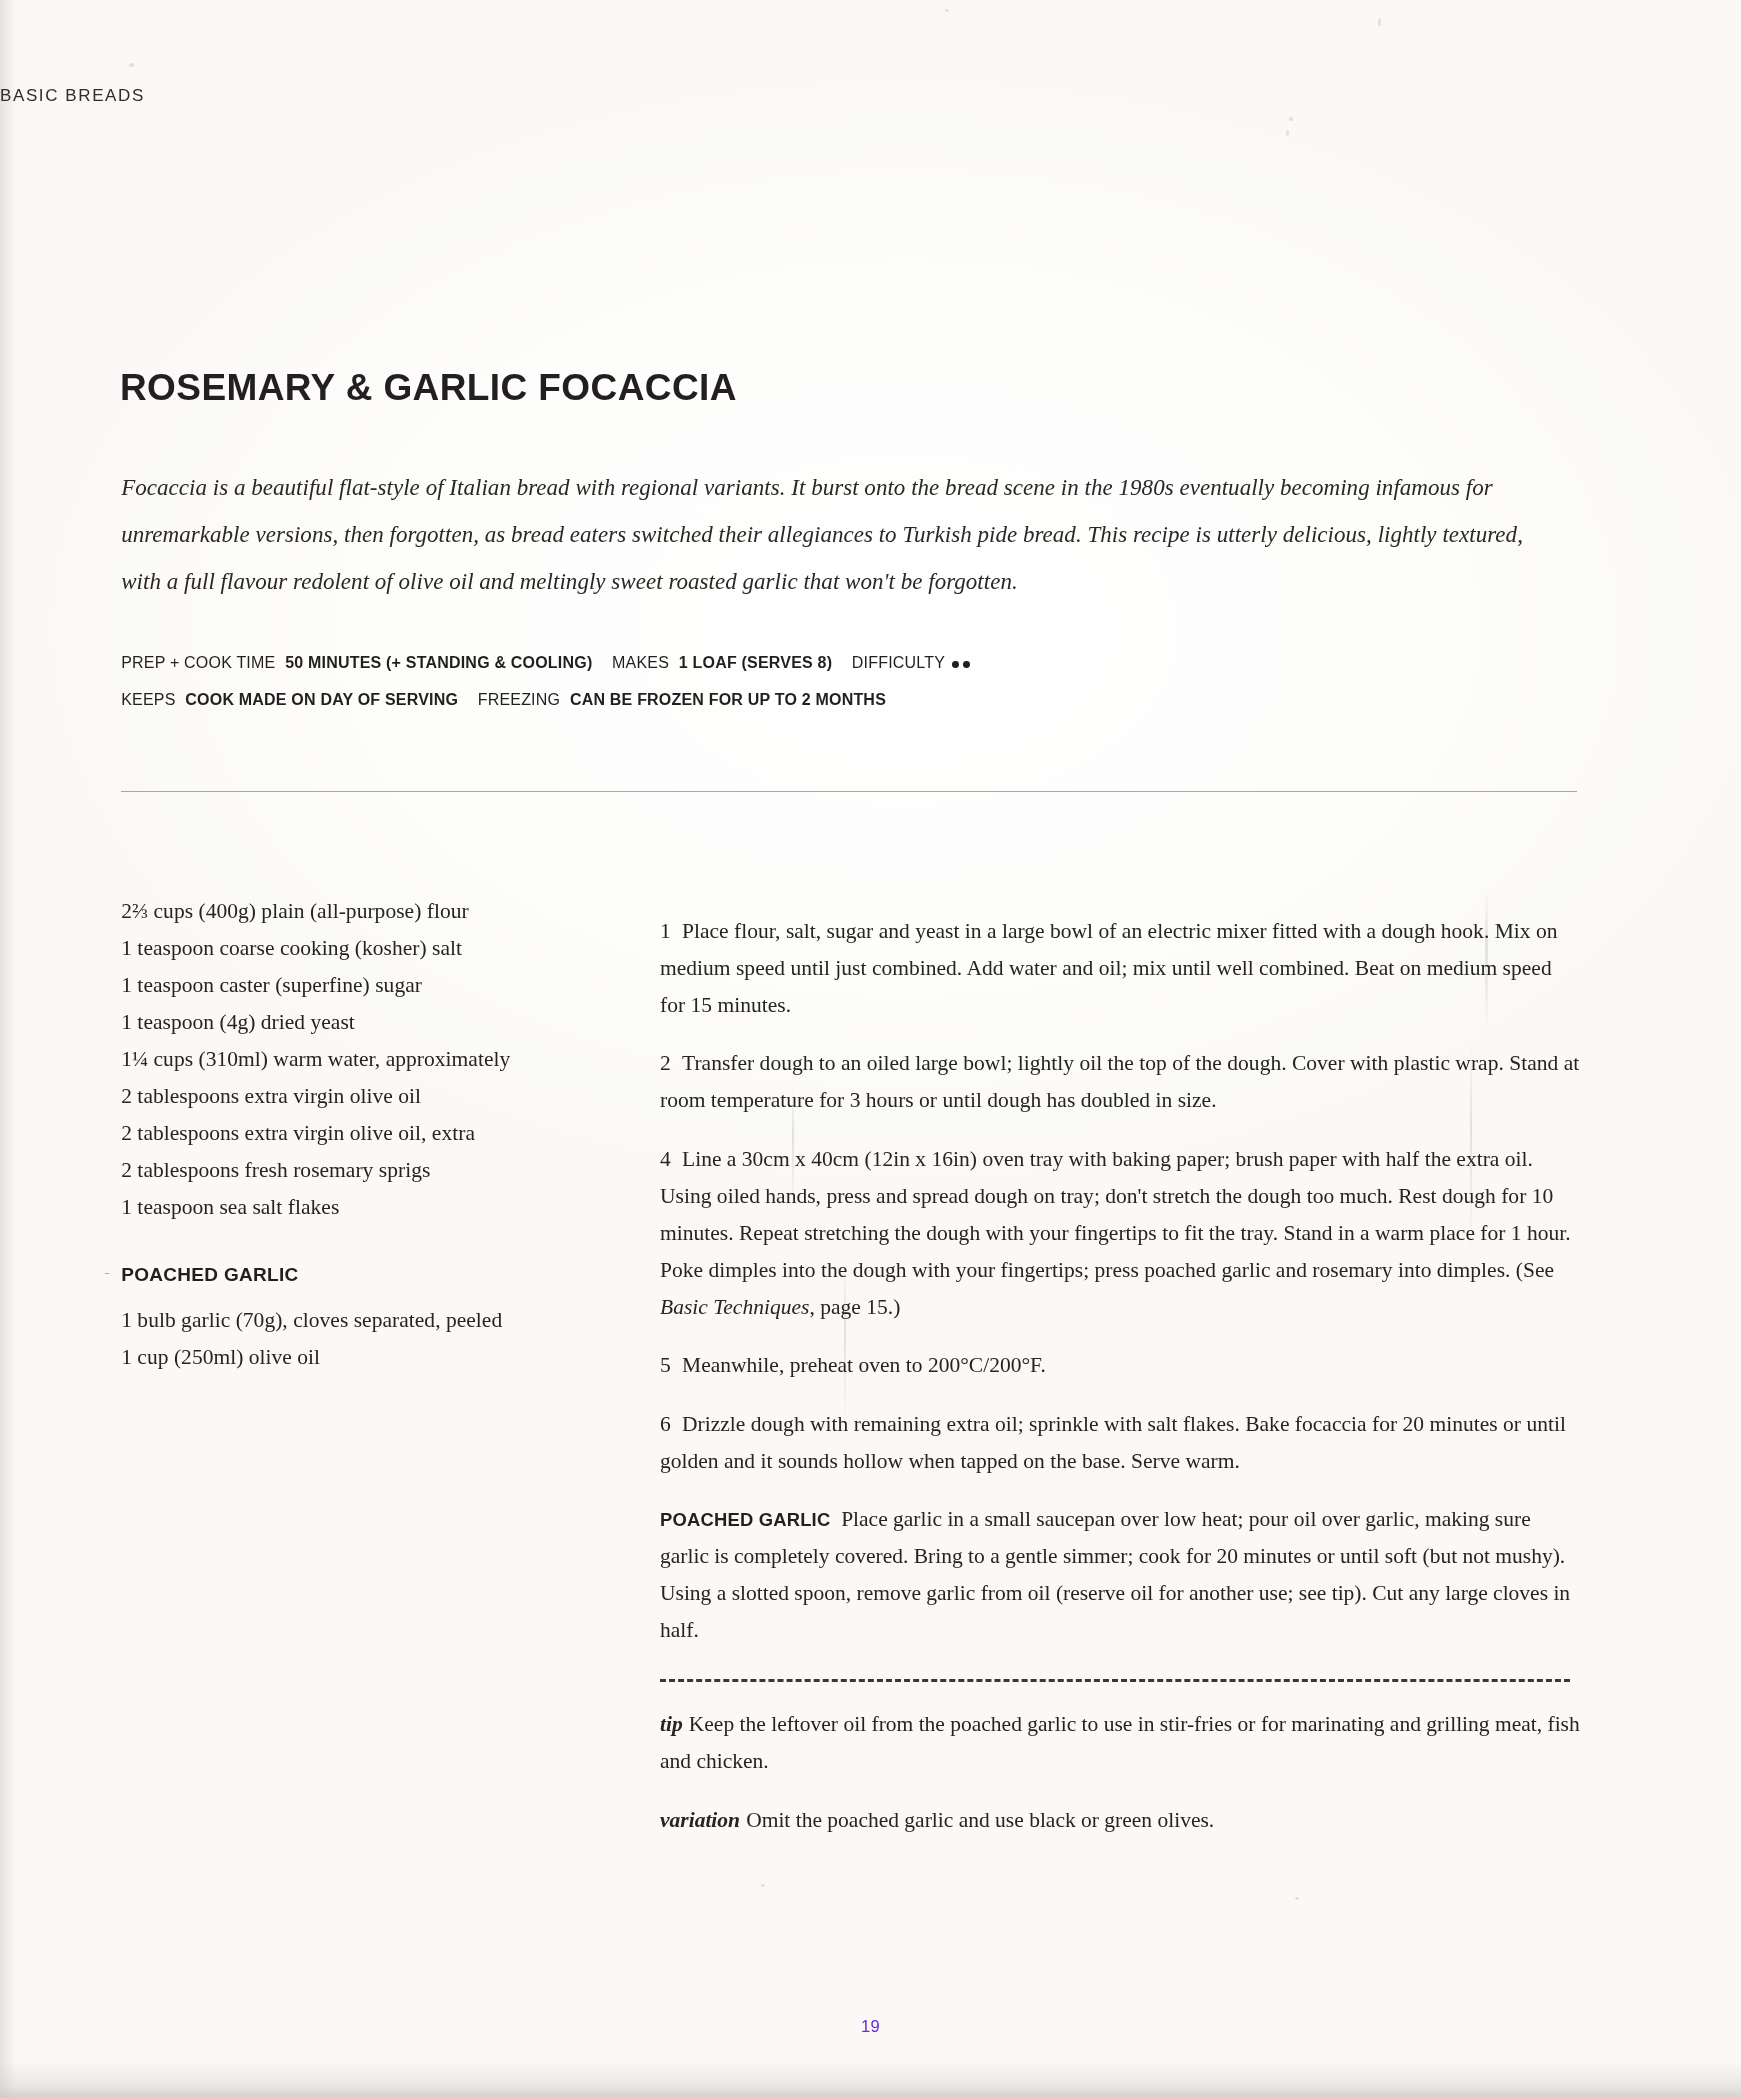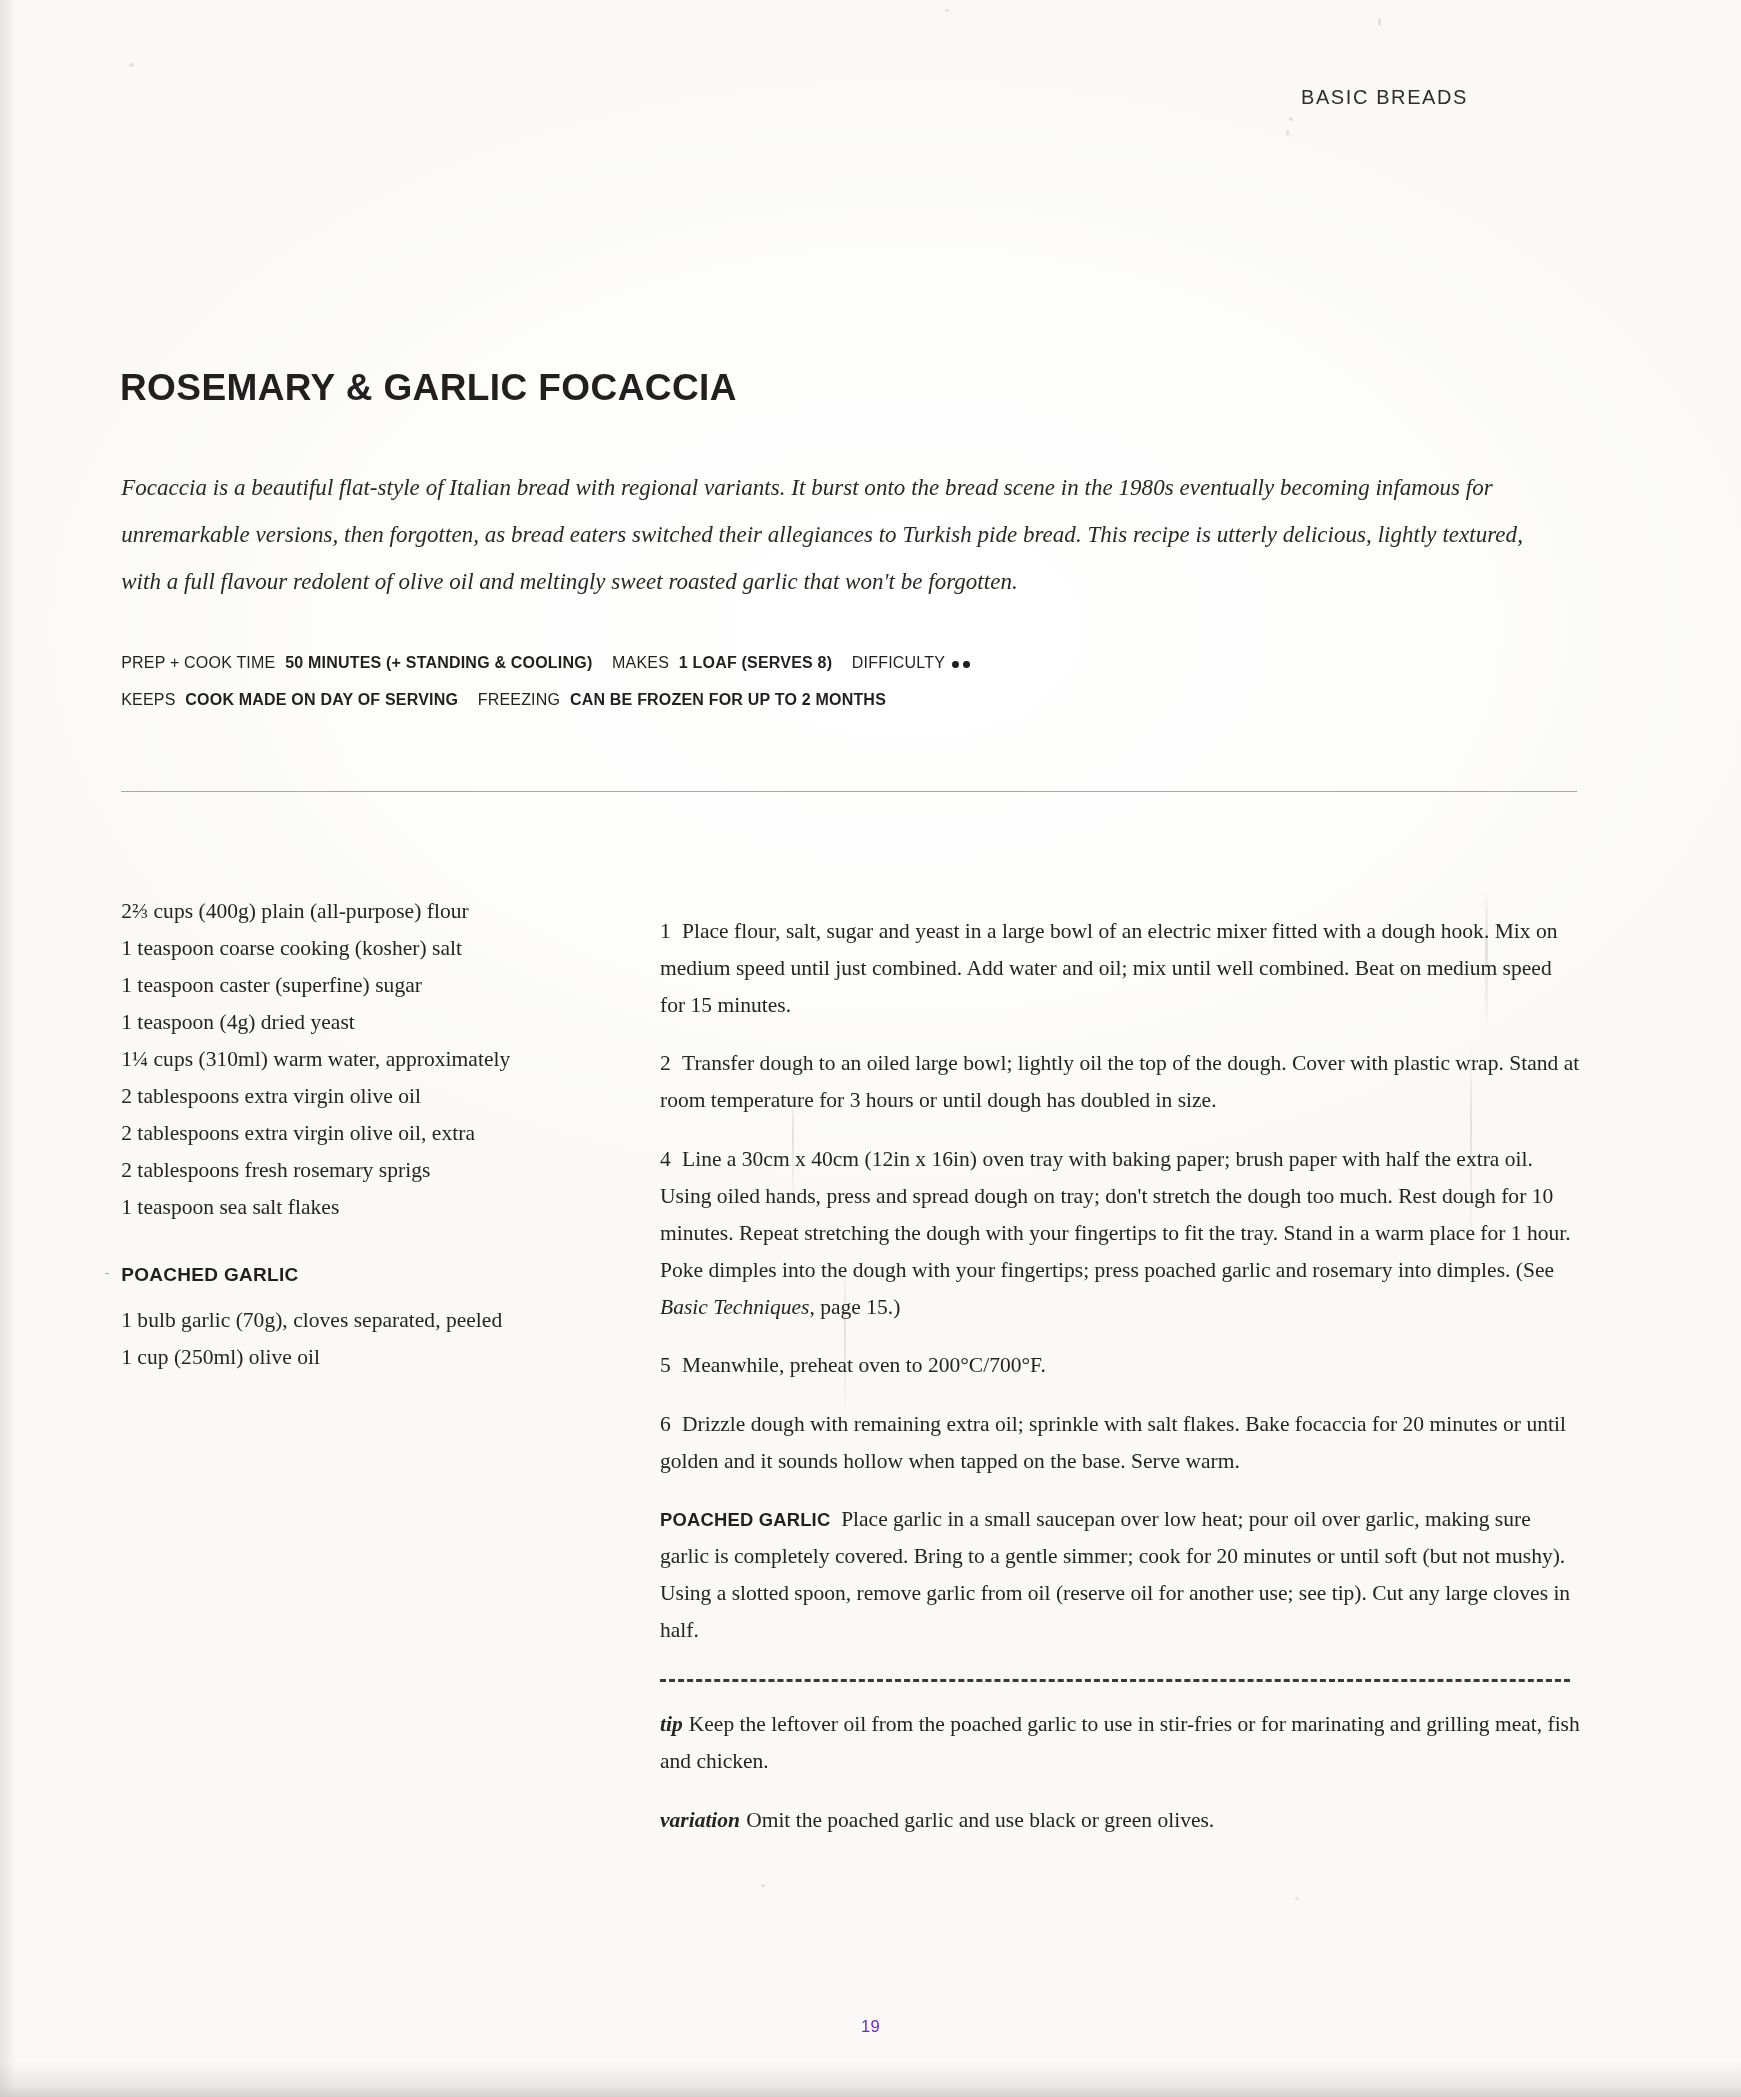--- a/index.html
+++ b/index.html
@@ -49,23 +49,23 @@
     background: linear-gradient(to right, rgba(196,194,190,.40) 0%, rgba(255,255,255,0) 100%);
     pointer-events: none;
   }
 
   
   .running-header {
     position: absolute;
     top: 86px;
     left: 0;
     width: 1468px;
-    text-align: right;
-    font-family: "Liberation Sans", sans-serif;
-    font-size: 20px;
+    text-align: left;
+    font-family: "Liberation Sans", sans-serif;
+    font-size: 17px;
     letter-spacing: 1.6px;
     font-weight: 400;
     color: #2f2c2b;
   }
 
   
   .content {
     position: absolute;
     left: 120px;
     top: 0;
@@ -311,21 +311,21 @@
       <p class="step">
         <span class="num">2</span><span>Transfer dough to an oiled large bowl; lightly oil the top of the dough. Cover with plastic wrap. Stand at room temperature for 3 hours or until dough has doubled in size.</span>
       </p>
 
 
       <p class="step">
         <span class="num">4</span><span>Line a 30cm x 40cm (12in x 16in) oven tray with baking paper; brush paper with half the extra oil. Using oiled hands, press and spread dough on tray; don't stretch the dough too much. Rest dough for 10 minutes. Repeat stretching the dough with your fingertips to fit the tray. Stand in a warm place for 1 hour. Poke dimples into the dough with your fingertips; press poached garlic and rosemary into dimples. (See </span><em>Basic Techniques</em><span>, page 15.)</span>
       </p>
 
       <p class="step">
-        <span class="num">5</span><span>Meanwhile, preheat oven to 200°C/700°F.</span>
+        <span class="num">5</span><span>Meanwhile, preheat oven to 200°C/200°F.</span>
       </p>
 
       <p class="step">
         <span class="num">6</span><span>Drizzle dough with remaining extra oil; sprinkle with salt flakes. Bake focaccia for 20 minutes or until golden and it sounds hollow when tapped on the base. Serve warm.</span>
       </p>
 
     </div>
 
     <p class="method-sub">
       <span class="mshead">POACHED GARLIC</span>&nbsp;&nbsp;<span>Place garlic in a small saucepan over low heat; pour oil over garlic, making sure garlic is completely covered. Bring to a gentle simmer; cook for 20 minutes or until soft (but not mushy). Using a slotted spoon, remove garlic from oil (reserve oil for another use; see tip). Cut any large cloves in half.</span>

